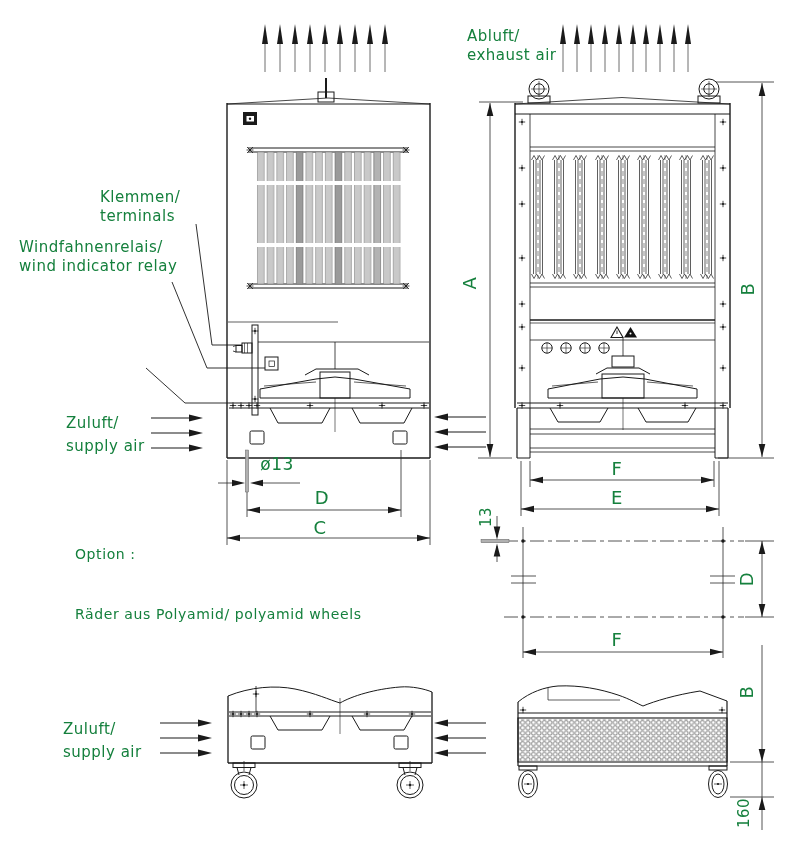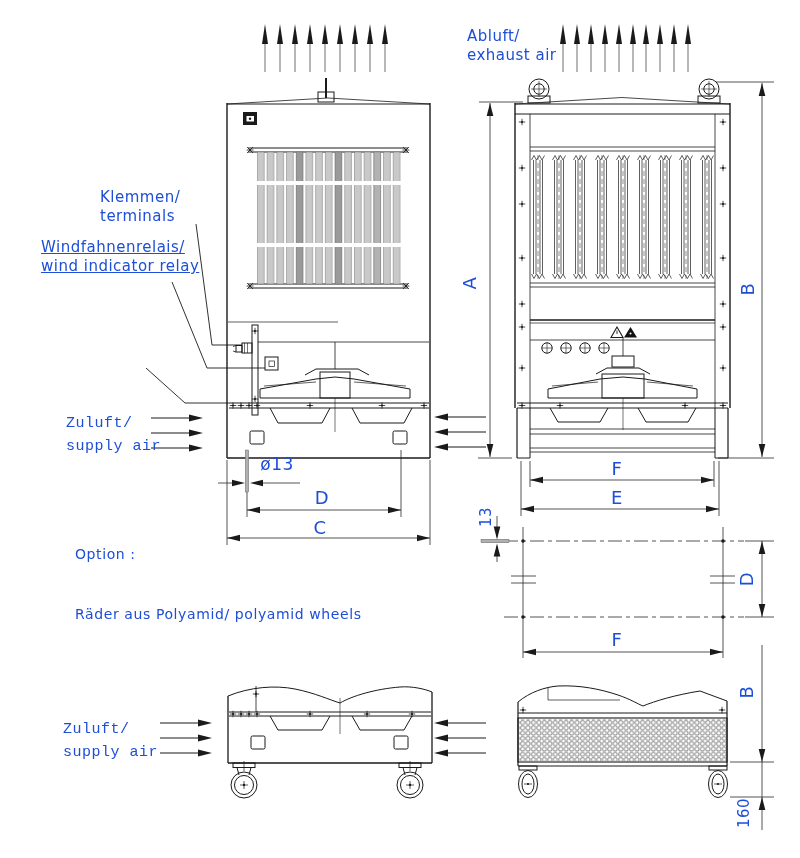--- a/index.html
+++ b/index.html
@@ -1,21 +1,21 @@
 <!DOCTYPE html>
 <html><head>
 <meta charset="utf-8">
 <style>
   html,body{margin:0;padding:0;background:#fff;}
   #stage{position:relative;width:800px;height:858px;background:#ffffff;overflow:hidden;
-         font-family:"DejaVu Sans",sans-serif;color:#1d4ed8;}
+         font-family:"DejaVu Sans",sans-serif;color:#15803d;}
   #linework{position:absolute;left:0;top:0;}
   .lbl{position:absolute;font-size:15px;line-height:19px;letter-spacing:0.5px;white-space:pre;}
   .lbl.right{}
-  .lbl.wide{line-height:23px;font-family:Liberation Mono, monospace;}
+  .lbl.wide{line-height:23px;}
   .opt{position:absolute;font-size:14px;letter-spacing:0.6px;white-space:pre;}
   .dim-h{position:absolute;font-size:18px;letter-spacing:0.5px;transform:translate(-50%,-50%);white-space:nowrap;}
   .dim-v{position:absolute;font-size:18px;letter-spacing:0.5px;transform:translate(-50%,-50%) rotate(-90deg);white-space:nowrap;}
   .dim-sm{font-size:15px;}
 </style>
 </head>
 <body>
 
 <div id="stage">
 
@@ -445,21 +445,21 @@
     </g>
   </g>
 </svg>
 
 <div class="lbl" style="left:467px;top:27px;"><span>Abluft/</span>
 <span>exhaust air</span></div>
 
 <div class="lbl right" style="left:100px;top:188px;width:103px;"><span>Klemmen/</span>
 <span>terminals</span></div>
 
-<div class="lbl" style="left:41px;top:238px;text-decoration:underline;"><span>Windfahnenrelais/</span>
+<div class="lbl" style="left:19px;top:238px;"><span>Windfahnenrelais/</span>
 <span>wind indicator relay</span></div>
 
 
 <div class="lbl wide" style="left:66px;top:412px;"><span>Zuluft/</span>
 <span>supply air</span></div>
 
 <div class="lbl wide" style="left:63px;top:718px;"><span>Zuluft/</span>
 <span>supply air</span></div>
 
 <div class="opt" style="left:75px;top:546px;">Option :</div>

